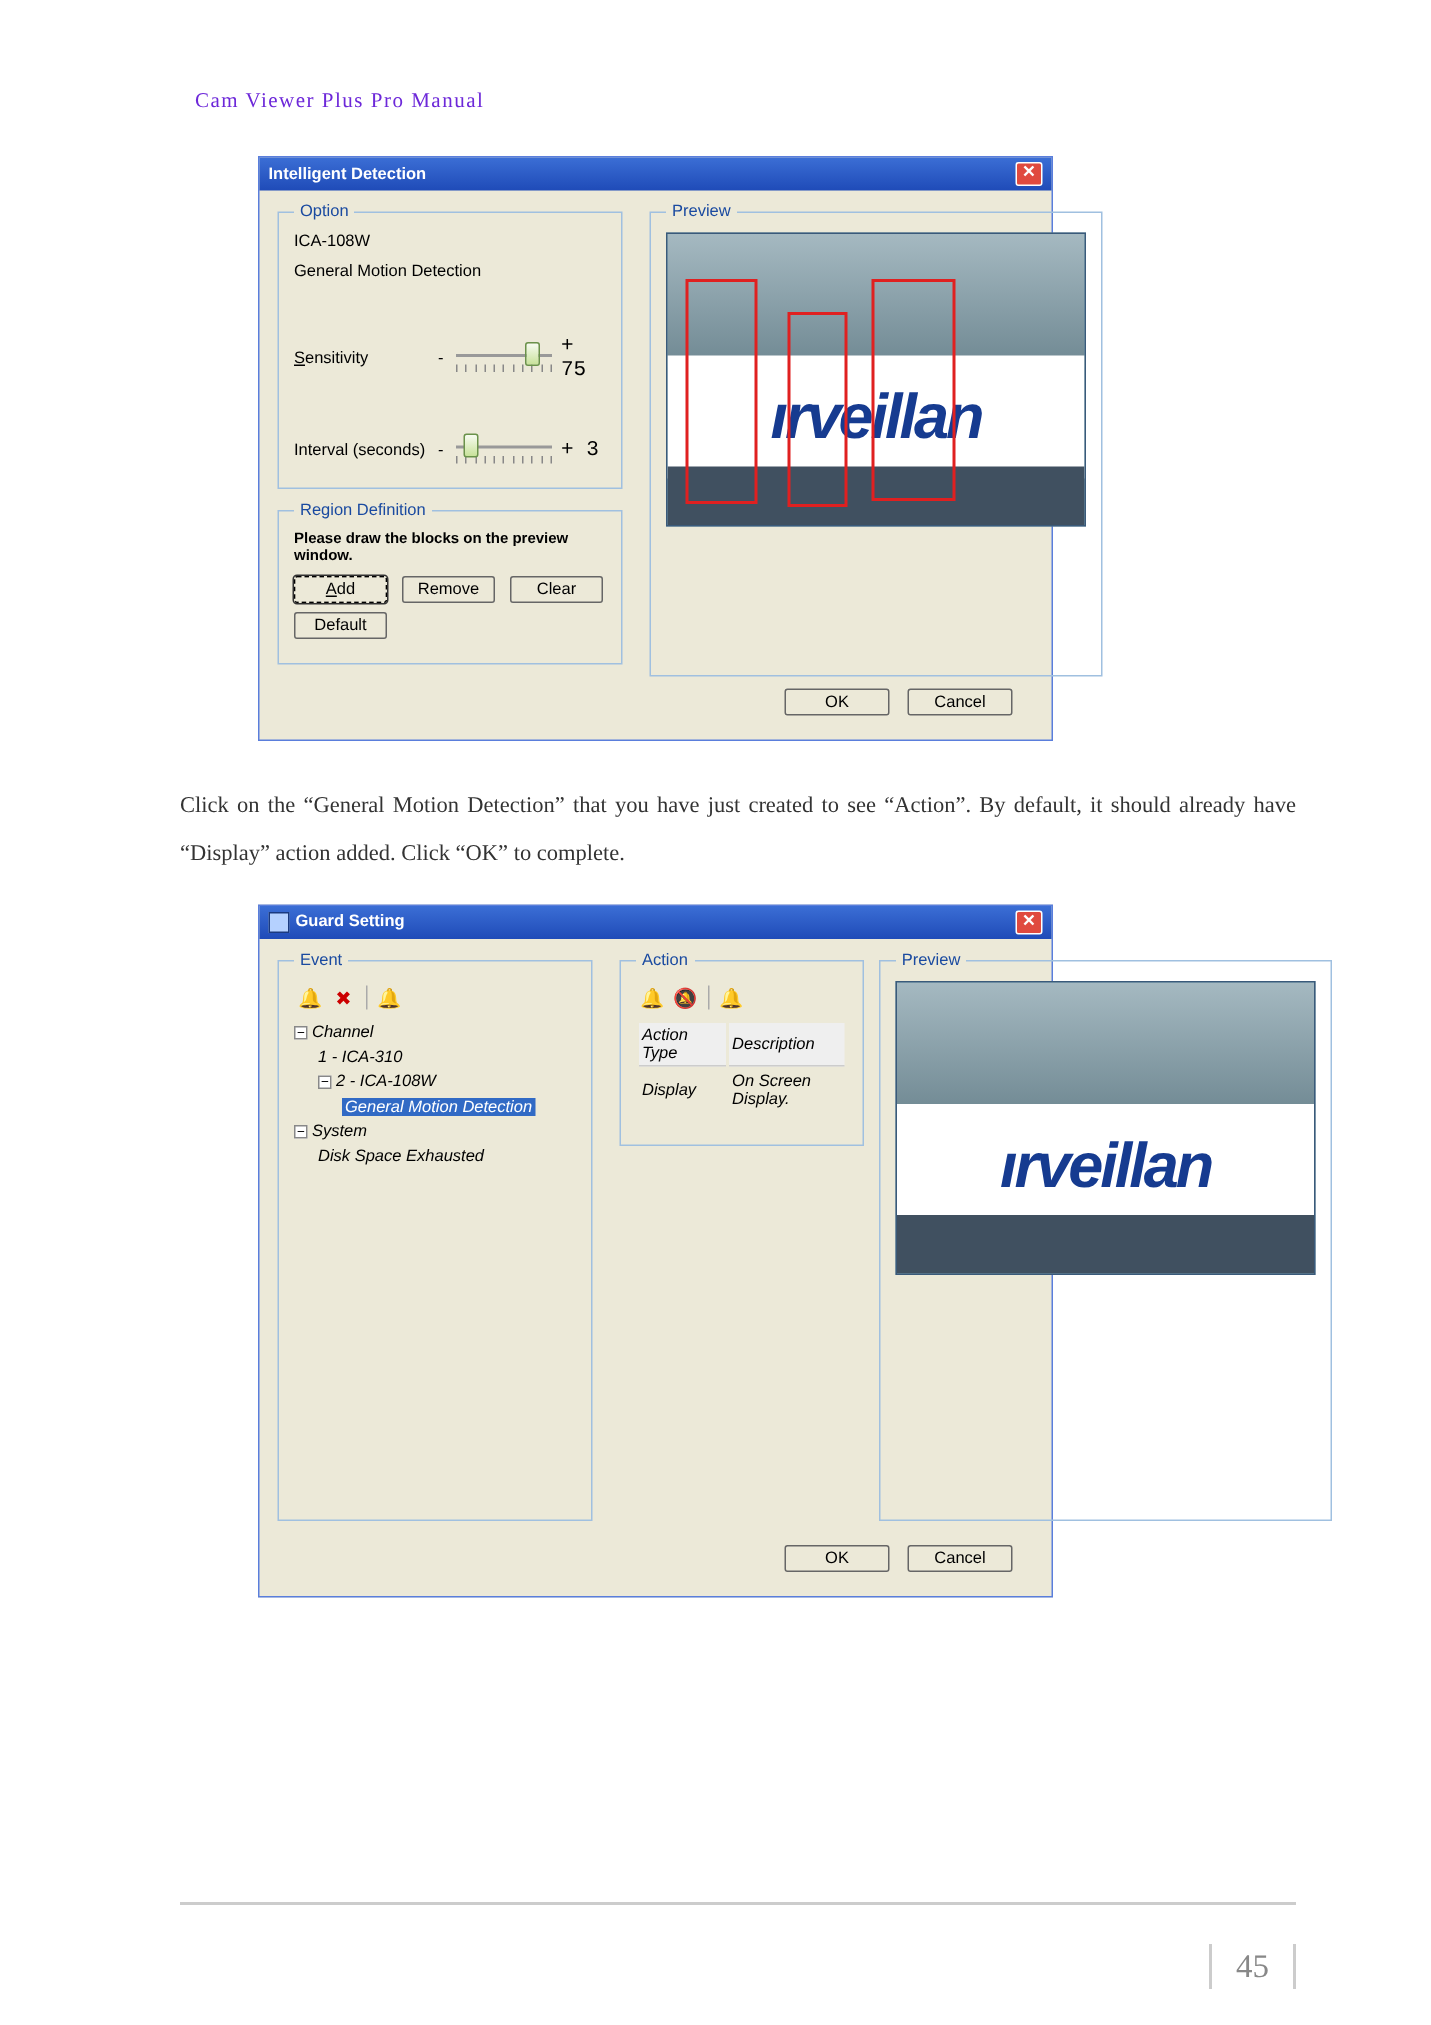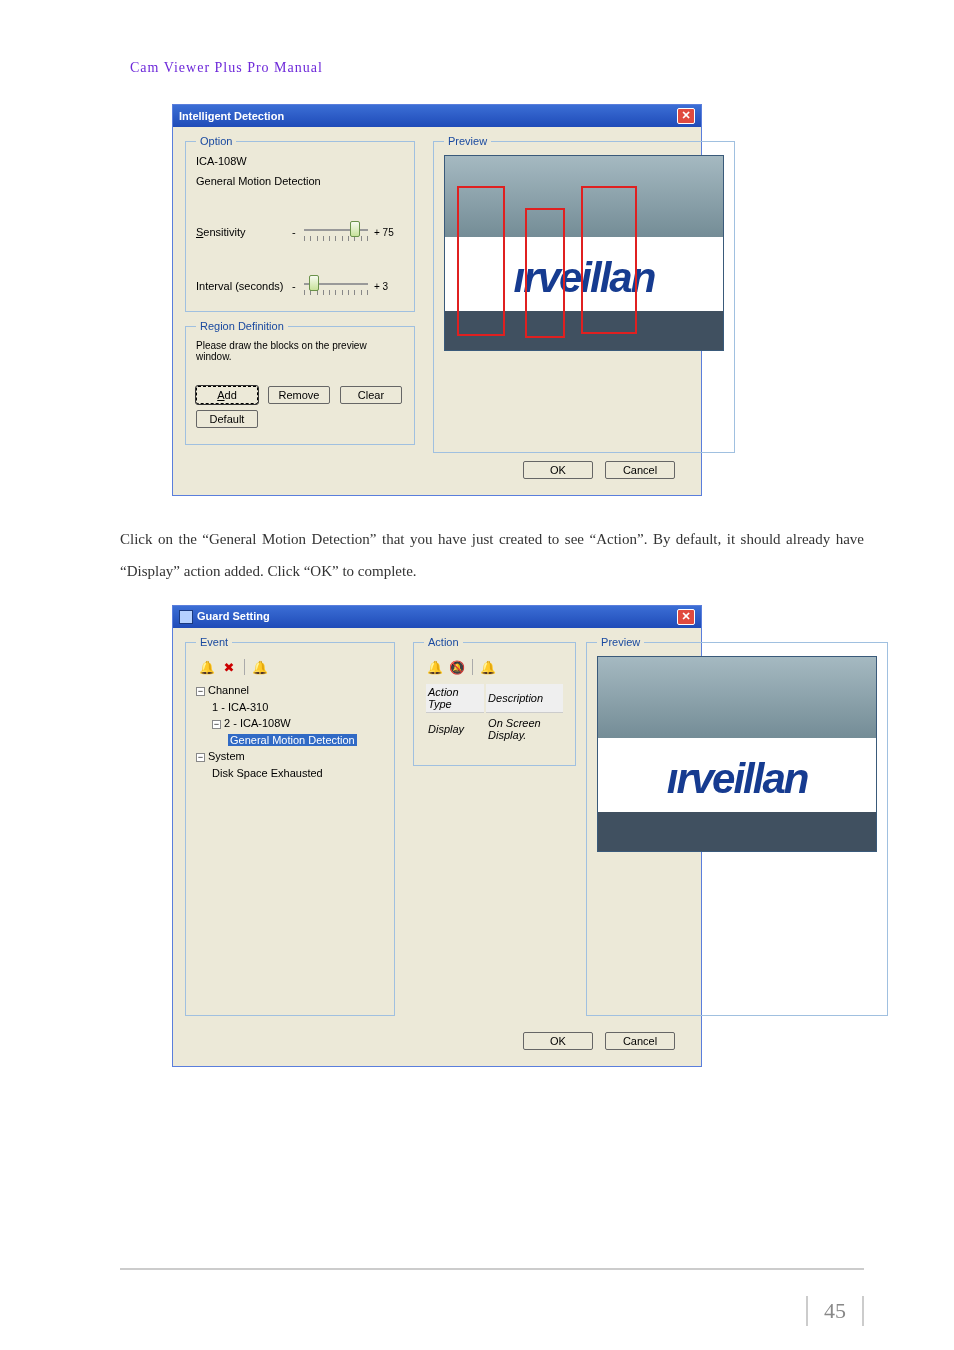--- a/index.html
+++ b/index.html
@@ -19,38 +19,38 @@
   .left-col { flex: 0 0 230px; }
   .right-col { flex: 1; }
   .opt-line { margin-bottom: 8px; font-size: 11px; }
   .slider-row { display: flex; align-items: center; gap: 6px; font-size: 11px; margin-bottom: 6px; margin-top: 36px; }
   .slider-label { width: 90px; }
   .slider-track { flex: 1; height: 18px; position: relative; }
   .slider-track::before { content: ""; position: absolute; left: 0; right: 0; top: 6px; height: 2px; background: #999; }
   .ticks { position: absolute; left: 0; right: 0; bottom: 0; height: 5px; display: flex; justify-content: space-between; }
   .ticks span { width: 1px; height: 5px; background: #888; }
   .thumb { position: absolute; top: -2px; width: 10px; height: 16px; background: linear-gradient(#f7fbf1,#c8e29a); border: 1px solid #6a924a; border-radius: 2px; }
-  .slider-val { width: 30px; font-size: 10px; }
-  .region-hint { font-size: 10px; margin-bottom: 24px; }
+  .slider-val { width: 30px; font-size: 14px; font-family: Liberation Mono, monospace; }
+  .region-hint { font-size: 10px; margin-bottom: 8px; font-weight: bold; }
   .btnrow { display: flex; gap: 10px; margin-bottom: 6px; }
   .winbtn { background: #ece9d8; border: 1px solid #666; border-radius: 2px; padding: 2px 0; width: 62px; text-align: center; font-size: 11px; cursor: pointer; }
   .winbtn.focus { border: 1px dashed #000; outline: 1px solid #333; }
   .preview-box { width: 280px; height: 196px; position: relative; overflow: hidden; background: #7aa0b0; border: 1px solid #3a5a7a; }
   .sky { position: absolute; top: 0; left: 0; right: 0; height: 46%; background: linear-gradient(#a5b9c1,#6f8892); }
   .banner { position: absolute; top: 42%; left: 0; right: 0; height: 42%; background: #fff; display: flex; align-items: center; justify-content: center; }
   .banner-text { font-family: Arial, sans-serif; font-weight: 900; font-style: italic; font-size: 42px; color: #163b90; white-space: nowrap; letter-spacing: -2px; }
   .ground { position: absolute; bottom: 0; left: 0; right: 0; height: 20%; background: #405060; }
   .region-rect { position: absolute; border: 2px solid #e02020; pointer-events: none; }
   .footer-btns { display: flex; justify-content: flex-end; gap: 12px; padding: 8px 14px 4px 0; }
   .footer-btns .winbtn { width: 70px; }
   .body-text { font-family: Georgia, serif; font-size: 15px; color: #333; line-height: 2.1; margin: 6px 0 18px 0; text-align: justify; }
   .toolbar { display: flex; gap: 4px; padding: 2px 2px 6px 2px; align-items: center; }
   .tb-icon { width: 18px; height: 18px; border: 1px solid transparent; display: flex; align-items: center; justify-content: center; font-size: 13px; }
   .tb-sep { width: 1px; height: 16px; background: #aaa; margin: 0 2px; }
-  .tree { font-size: 11px; line-height: 1.5; }
+  .tree { font-size: 11px; line-height: 1.5; font-style: italic; }
   .tree-item { white-space: nowrap; }
   .tree-toggle { display: inline-block; width: 9px; height: 9px; border: 1px solid #888; text-align: center; line-height: 7px; font-size: 9px; margin-right: 3px; background: #fff; }
   .tree-indent1 { padding-left: 16px; }
   .tree-indent2 { padding-left: 32px; }
   .tree-sel { background: #316ac5; color: #fff; padding: 0 2px; }
   .action-table { font-size: 11px; }
   .action-table th { text-align: left; font-weight: normal; padding: 2px 20px 2px 2px; border-bottom: 1px solid #ccc; background: #efefef; }
   .action-table td { padding: 2px 20px 2px 2px; }
   .guard-cols { display: flex; gap: 18px; }
   .guard-left { flex: 0 0 210px; }

